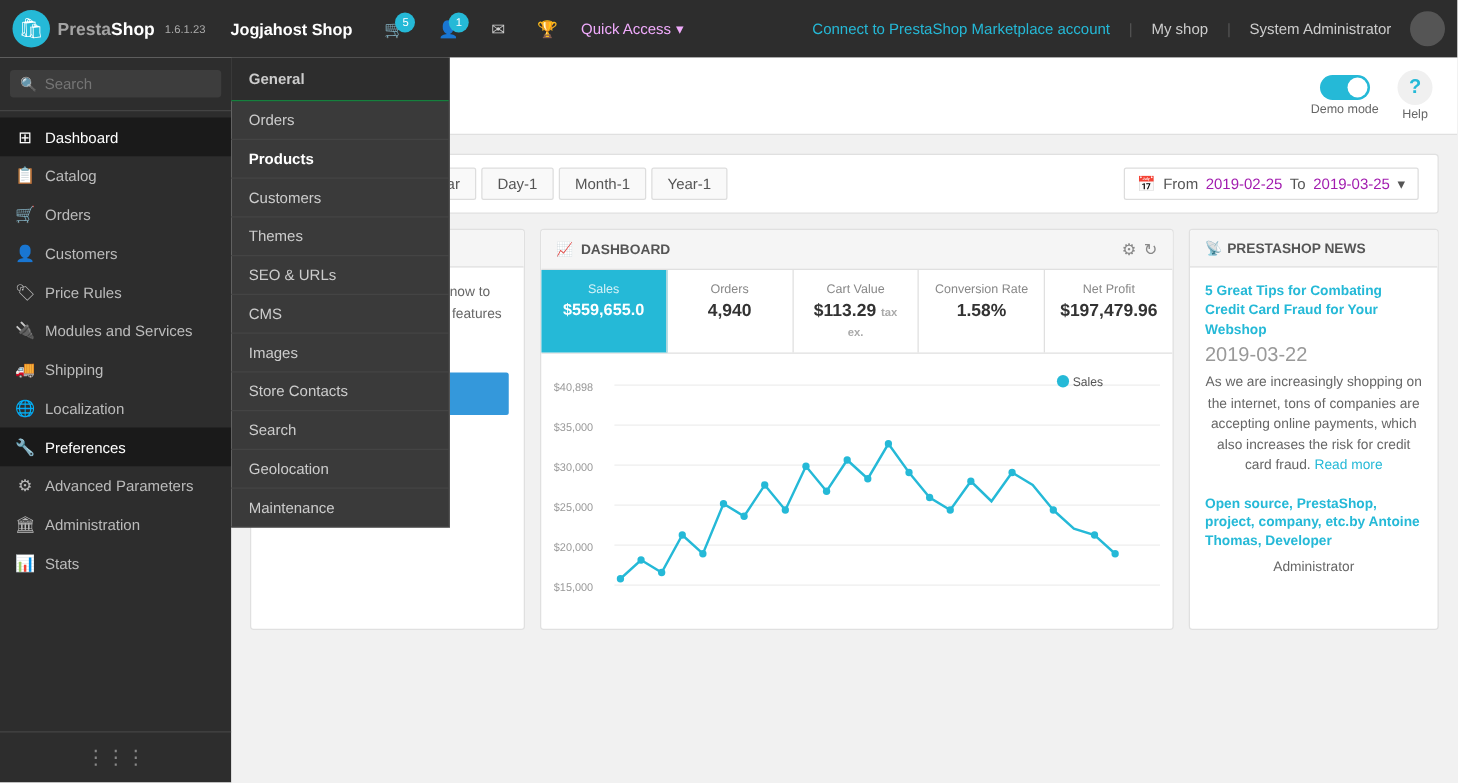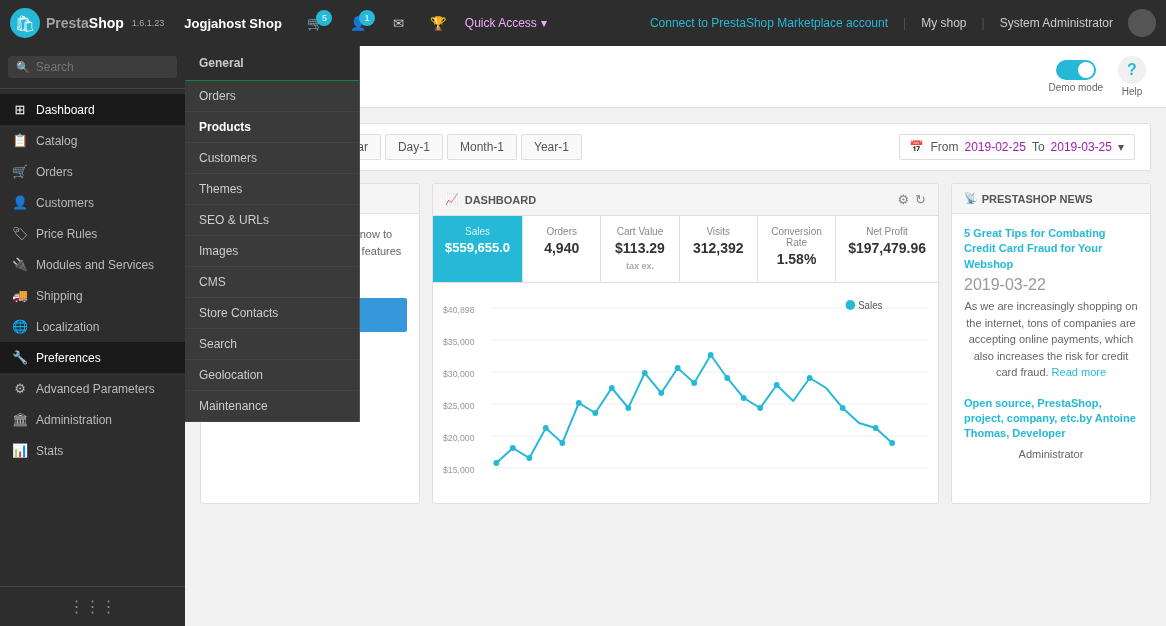--- a/index.html
+++ b/index.html
@@ -333,22 +333,22 @@
     </div>
   </div>
 
   <div class="submenu-overlay">
     <div class="submenu-header">General</div>
     <div class="submenu-item">Orders</div>
     <div class="submenu-item highlighted">Products</div>
     <div class="submenu-item">Customers</div>
     <div class="submenu-item">Themes</div>
     <div class="submenu-item">SEO &amp; URLs</div>
+    <div class="submenu-item">CMS</div>
     <div class="submenu-item">Images</div>
-    <div class="submenu-item">CMS</div>
     <div class="submenu-item">Store Contacts</div>
     <div class="submenu-item">Search</div>
     <div class="submenu-item">Geolocation</div>
     <div class="submenu-item">Maintenance</div>
   </div>
 
   <div class="main">
 
     <div class="sub-header">
       <div>
@@ -423,24 +423,20 @@
               <div class="metric-label">Sales</div>
               <div class="metric-value">$559,655.0</div>
             </div>
             <div class="metric-item">
               <div class="metric-label">Orders</div>
               <div class="metric-value">4,940</div>
             </div>
             <div class="metric-item">
               <div class="metric-label">Cart Value</div>
               <div class="metric-value">$113.29 <span class="metric-sub">tax ex.</span></div>
-            </div>
-            <div class="metric-item">
-              <div class="metric-label">Visits</div>
-              <div class="metric-value">312,392</div>
             </div>
             <div class="metric-item">
               <div class="metric-label">Conversion Rate</div>
               <div class="metric-value">1.58%</div>
             </div>
             <div class="metric-item">
               <div class="metric-label">Net Profit</div>
               <div class="metric-value">$197,479.96</div>
             </div>
           </div>

